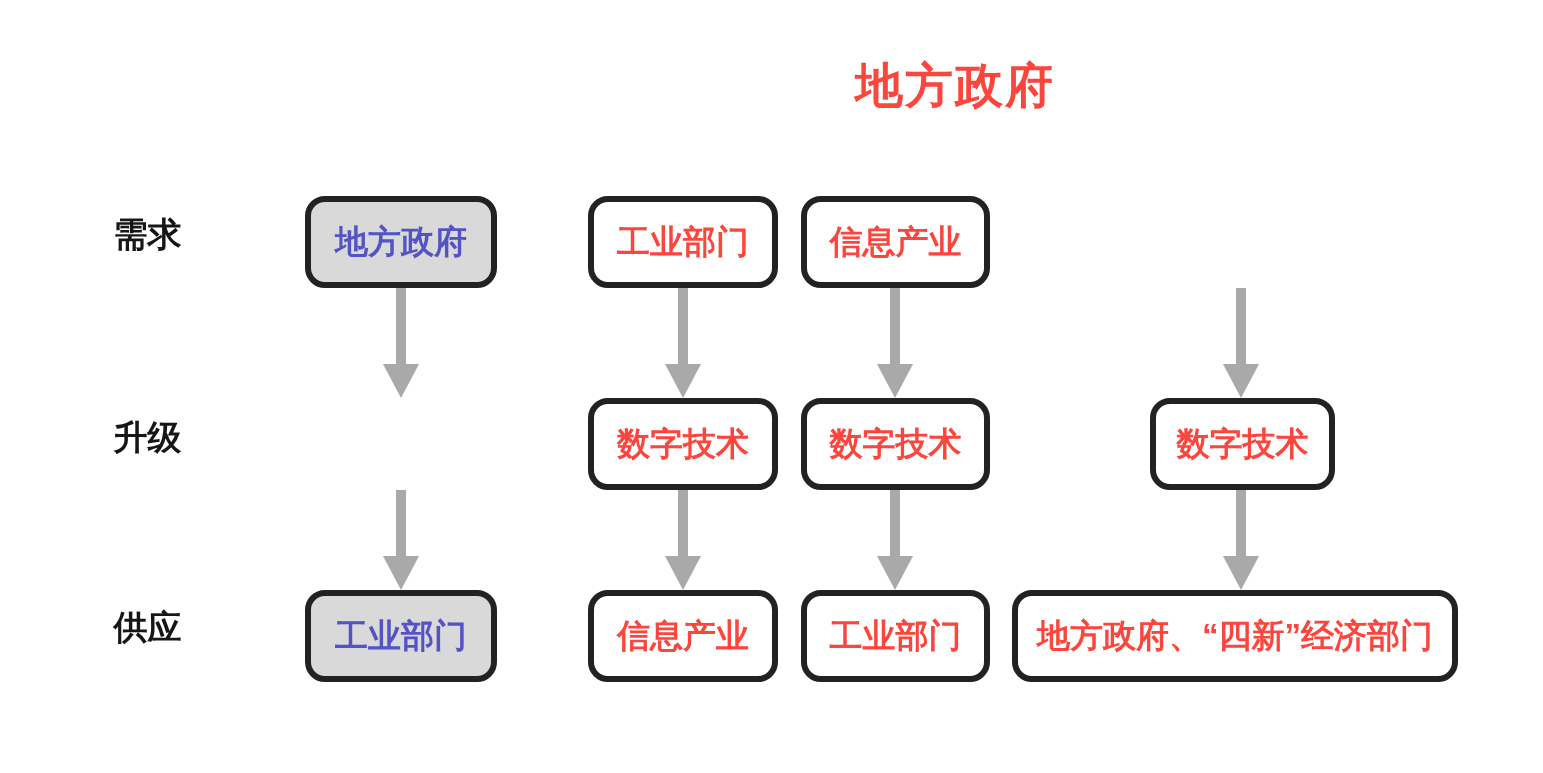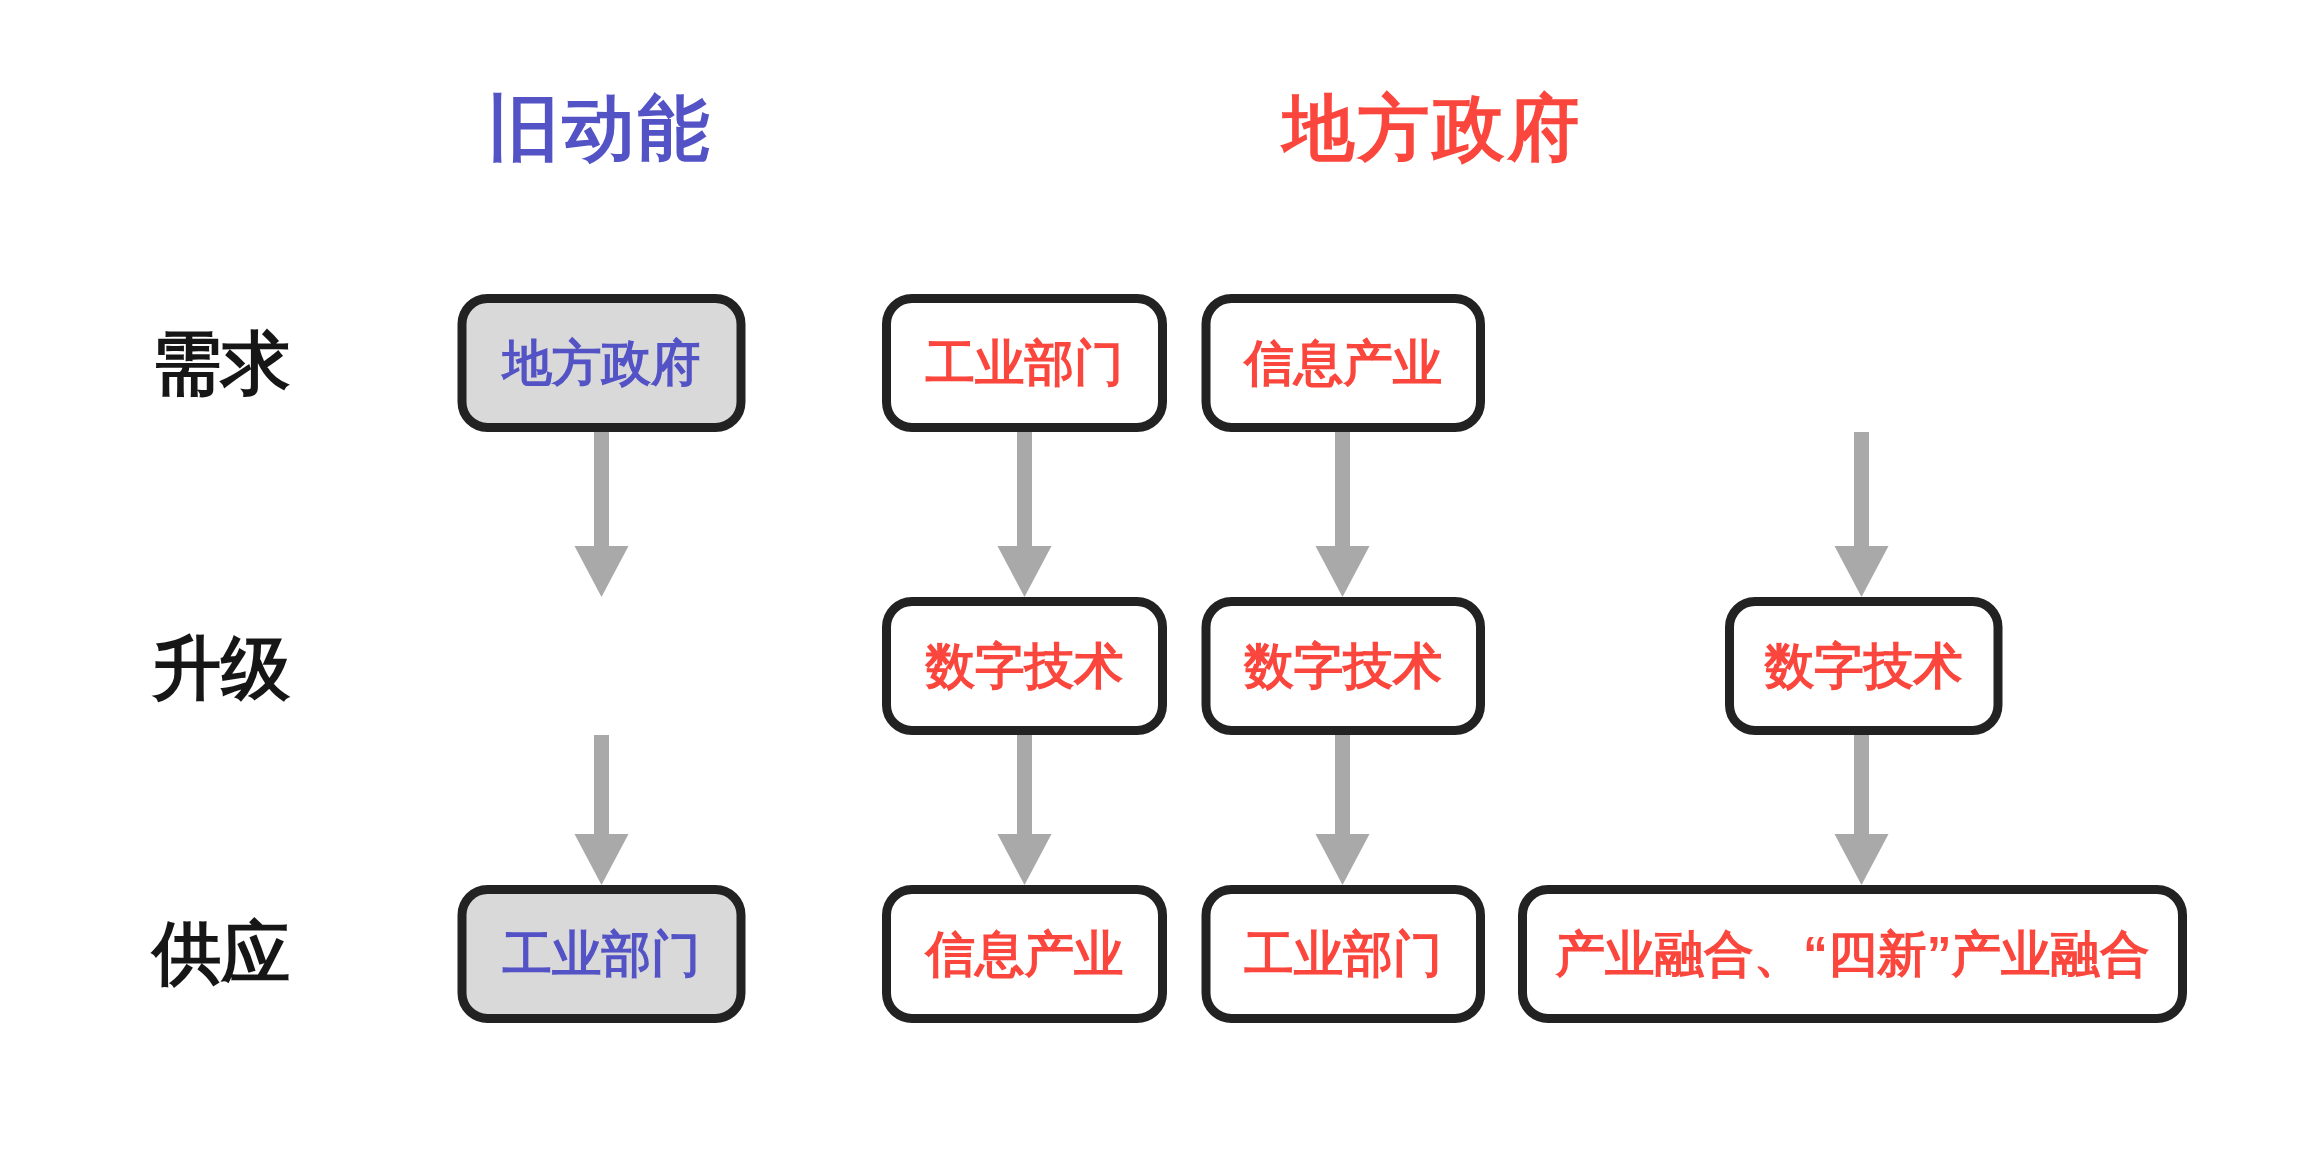--- a/index.html
+++ b/index.html
@@ -32,21 +32,21 @@
   .title-new {
     left: 755px;
     width: 400px;
     color: var(--new_accent, #fa463c);
   }
   .row-label {
     position: absolute;
     left: 80px;
     width: 135px;
     text-align: center;
-    font-size: 46px;
+    font-size: 34px;
     font-weight: 800;
     color: var(--label_color, #161616);
     white-space: nowrap;
   }
   .row-label.r1 { top: 212px; }
   .row-label.r2 { top: 415px; }
   .row-label.r3 { top: 605px; }
 
   .box {
     position: absolute;
@@ -106,40 +106,39 @@
   .arrow.x1 { left: 383px; }
   .arrow.x2 { left: 665px; }
   .arrow.x3 { left: 877px; }
   .arrow.x4 { left: 1223px; }
 </style>
 </head>
 <body>
 
 <div class="canvas">
 
-  <div class="title title-old">旧动能</div>
   <div class="title title-new">地方政府</div>
 
   <div class="row-label r1">需求</div>
   <div class="row-label r2">升级</div>
   <div class="row-label r3">供应</div>
 
   <div class="box gray c1 r1">地方政府</div>
   <div class="box gray c1 r3">工业部门</div>
 
   <div class="box c2 r1">工业部门</div>
   <div class="box c2 r2">数字技术</div>
   <div class="box c2 r3">信息产业</div>
 
   <div class="box c3 r1">信息产业</div>
   <div class="box c3 r2">数字技术</div>
   <div class="box c3 r3">工业部门</div>
 
   <div class="box c4 r2">数字技术</div>
-  <div class="box c4 r3">产业融合、“四新”产业融合</div>
+  <div class="box c4 r3">地方政府、“四新”经济部门</div>
 
   <div class="arrow g1 x1">
     <div class="shaft"></div>
     <div class="head"></div>
   </div>
   <div class="arrow g1 x2">
     <div class="shaft"></div>
     <div class="head"></div>
   </div>
   <div class="arrow g1 x3">

